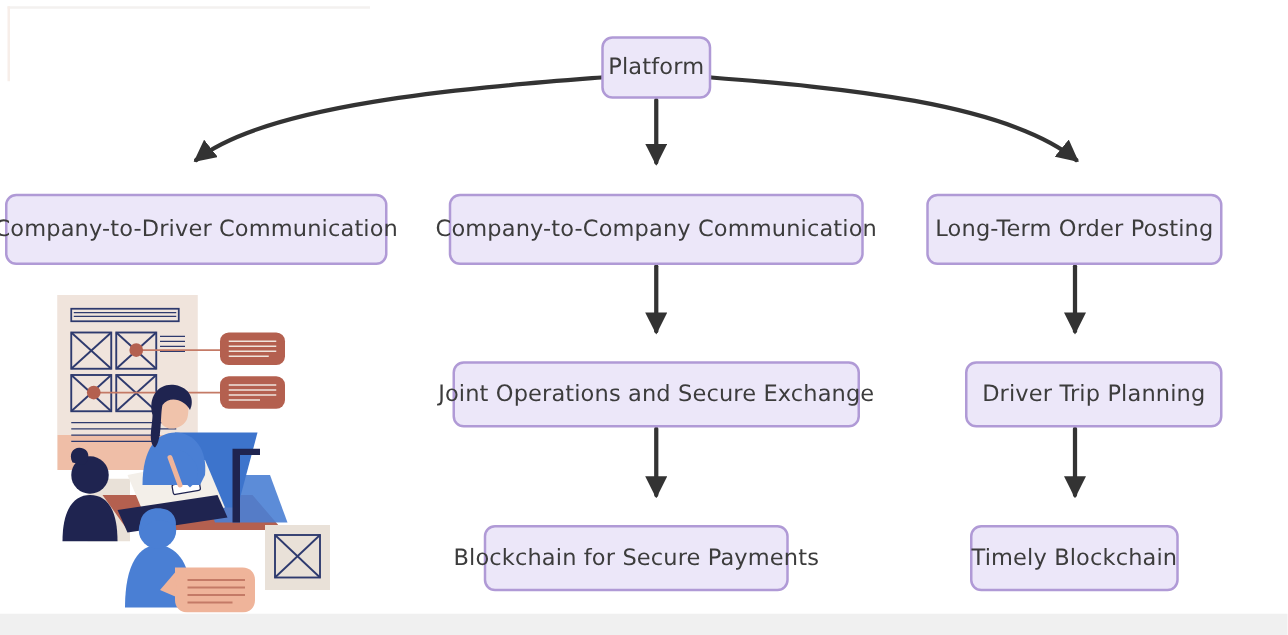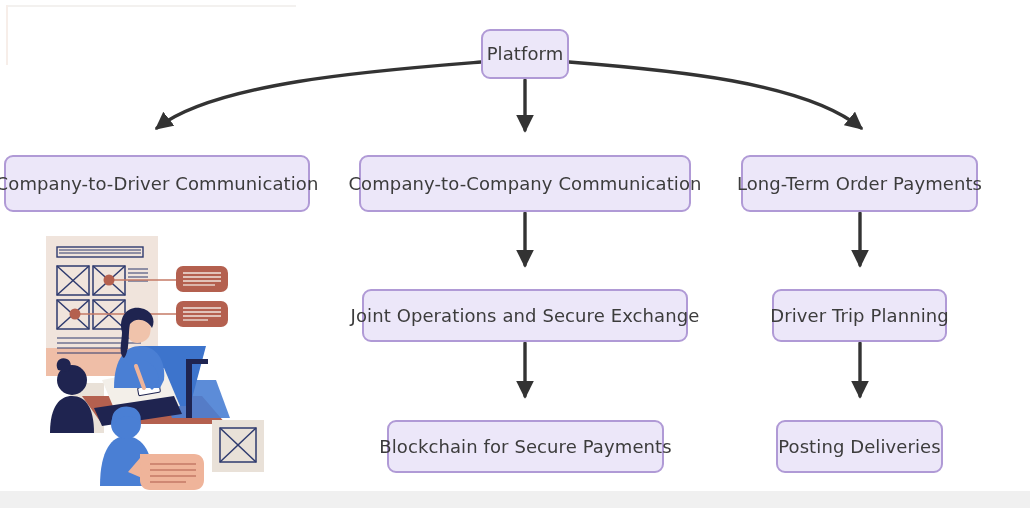--- a/index.html
+++ b/index.html
@@ -48,22 +48,22 @@
     line-height: 1.1;
     letter-spacing: .1px;
     white-space: nowrap;
   }
 
   #n-platform   { left: 481px; top: 29px;  width: 88px;  height: 50px; }
   #n-c2d        { left: 4px;   top: 155px; width: 306px; height: 57px; justify-content: center; }
   #n-c2c        { left: 359px; top: 155px; width: 332px; height: 57px; }
   #n-lto        { left: 741px; top: 155px; width: 237px; height: 57px; }
   #n-joint      { left: 362px; top: 289px; width: 326px; height: 53px; }
-  #n-trip       { left: 772px; top: 289px; width: 175px; height: 53px; }
-  #n-blockchain { left: 387px; top: 420px; width: 277px; height: 53px; }
+  #n-trip       { left: 772px; top: 289px; width: 206px; height: 53px; }
+  #n-blockchain { left: 387px; top: 420px; width: 244px; height: 53px; }
   #n-timely     { left: 776px; top: 420px; width: 167px; height: 53px; }
 
   
   #edges {
     position: absolute;
     left: 0; top: 0;
     width: 1030px; height: 508px;
     pointer-events: none;
   }
 
@@ -117,33 +117,33 @@
   <div class="node" id="n-platform">
       <span>Platform</span>
     </div>
   <div class="node" id="n-c2d">
       <span>Company-to-Driver Communication</span>
     </div>
   <div class="node" id="n-c2c">
       <span>Company-to-Company Communication</span>
     </div>
   <div class="node" id="n-lto">
-      <span>Long-Term Order Payments</span>
+      <span>Long-Term Order Posting</span>
     </div>
   <div class="node" id="n-joint">
       <span>Joint Operations and Secure Exchange</span>
     </div>
   <div class="node" id="n-trip">
       <span>Driver Trip Planning</span>
     </div>
   <div class="node" id="n-blockchain">
       <span>Blockchain for Secure Payments</span>
     </div>
   <div class="node" id="n-timely">
-      <span>Posting Deliveries</span>
+      <span>Timely Blockchain</span>
     </div>
 
   <svg id="illustration" viewBox="0 0 238 262" xmlns="http://www.w3.org/2000/svg">
 
     <rect x="6" y="8" width="112" height="140" fill="#f0e4dc"></rect>
 
     <rect x="6" y="120" width="112" height="28" fill="#eeb79d" opacity="0.85"></rect>
     <rect x="6" y="8" width="112" height="112" fill="#f0e4dc"></rect>
 
     <rect x="17" y="19" width="86" height="10" fill="none" stroke="#2e3a6e" stroke-width="1.4"></rect>

